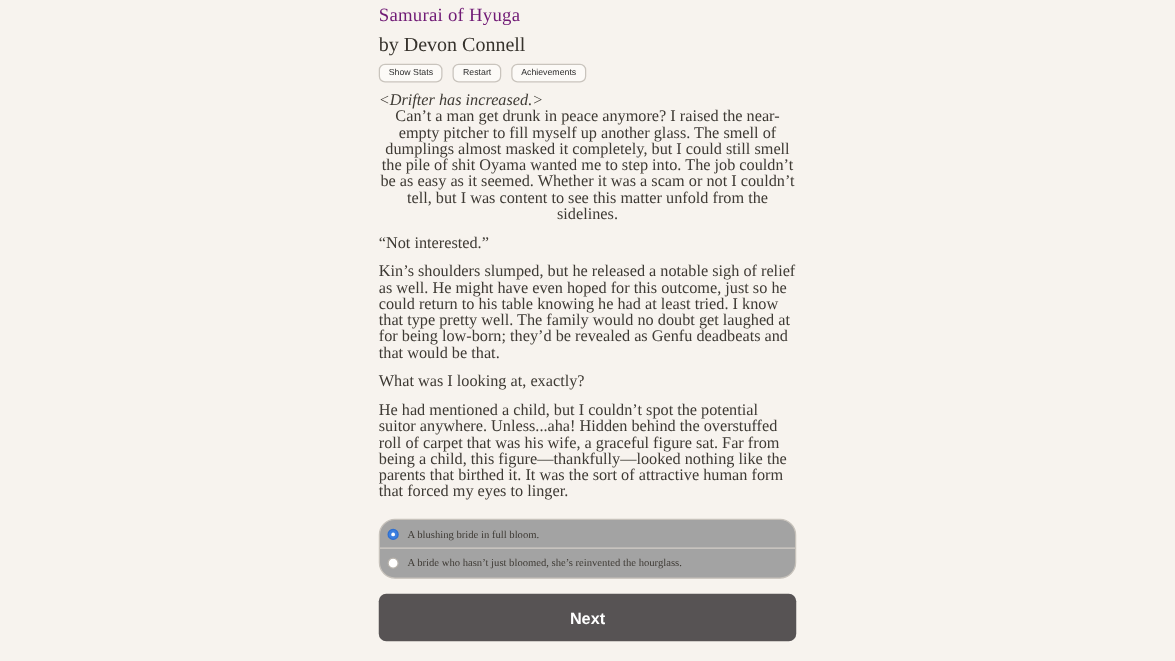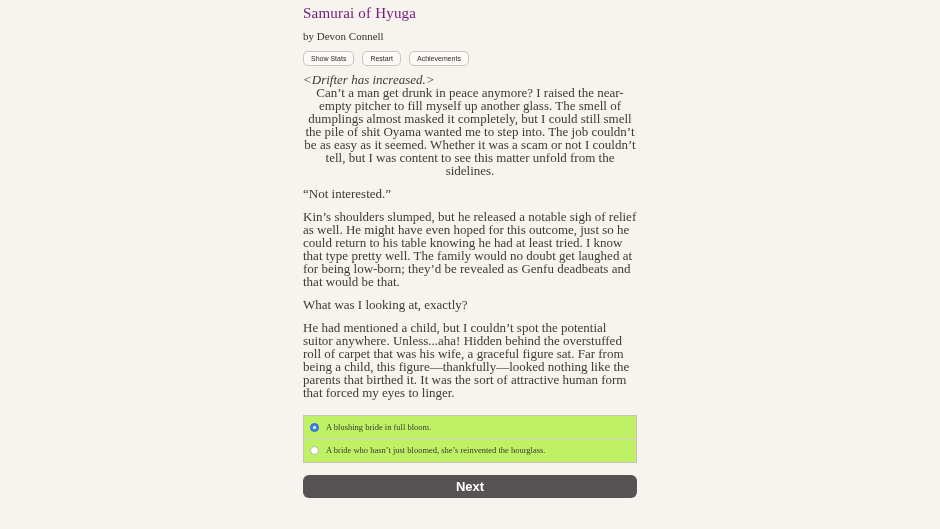--- a/index.html
+++ b/index.html
@@ -17,21 +17,21 @@
   }
   .title {
     font-size: 15px;
     line-height: 19px;
     font-weight: normal;
     color: #701a75;
     letter-spacing: 0.2px;
   }
   .byline {
     margin-top: 7px;
-    font-size: 11px;
+    font-size: 16px;
     line-height: 13px;
     color: #37332d;
   }
   .toolbar {
     margin-top: 8px;
     display: flex;
     gap: 8px;
   }
   .tb-btn {
     font-family: "Liberation Sans", sans-serif;
@@ -50,22 +50,22 @@
     font-size: 13px;
     line-height: 13px;
     color: #3e3a34;
   }
   .stat-line { font-style: italic; }
   .para { margin-top: 10px; }
   .para.first { margin-top: 0; text-align: center; }
   .choices {
     margin-top: 16px;
     border: 1px solid #c7c2bb;
-    border-radius: 0;
-    background: #bef264;
+    border-radius: 13px;
+    background: #a3a3a3;
     overflow: hidden;
   }
   .choice {
     display: flex;
     align-items: center;
     min-height: 23px;
     padding: 5px 8px 5px 5px;
     border-bottom: 1px solid #d3cec7;
     cursor: pointer;
     font-size: 8.5px;
@@ -93,21 +93,21 @@
     top: 2px;
     width: 3px;
     height: 3px;
     border-radius: 50%;
     background: #ffffff;
   }
   .next-btn {
     display: block;
     margin-top: 12px;
     width: 100%;
-    height: 23px;
+    height: 38px;
     background: #575354;
     border: none;
     border-radius: 6px;
     color: #ffffff;
     font-family: "Liberation Sans", sans-serif;
     font-weight: bold;
     font-size: 13px;
     cursor: pointer;
   }
 </style>

